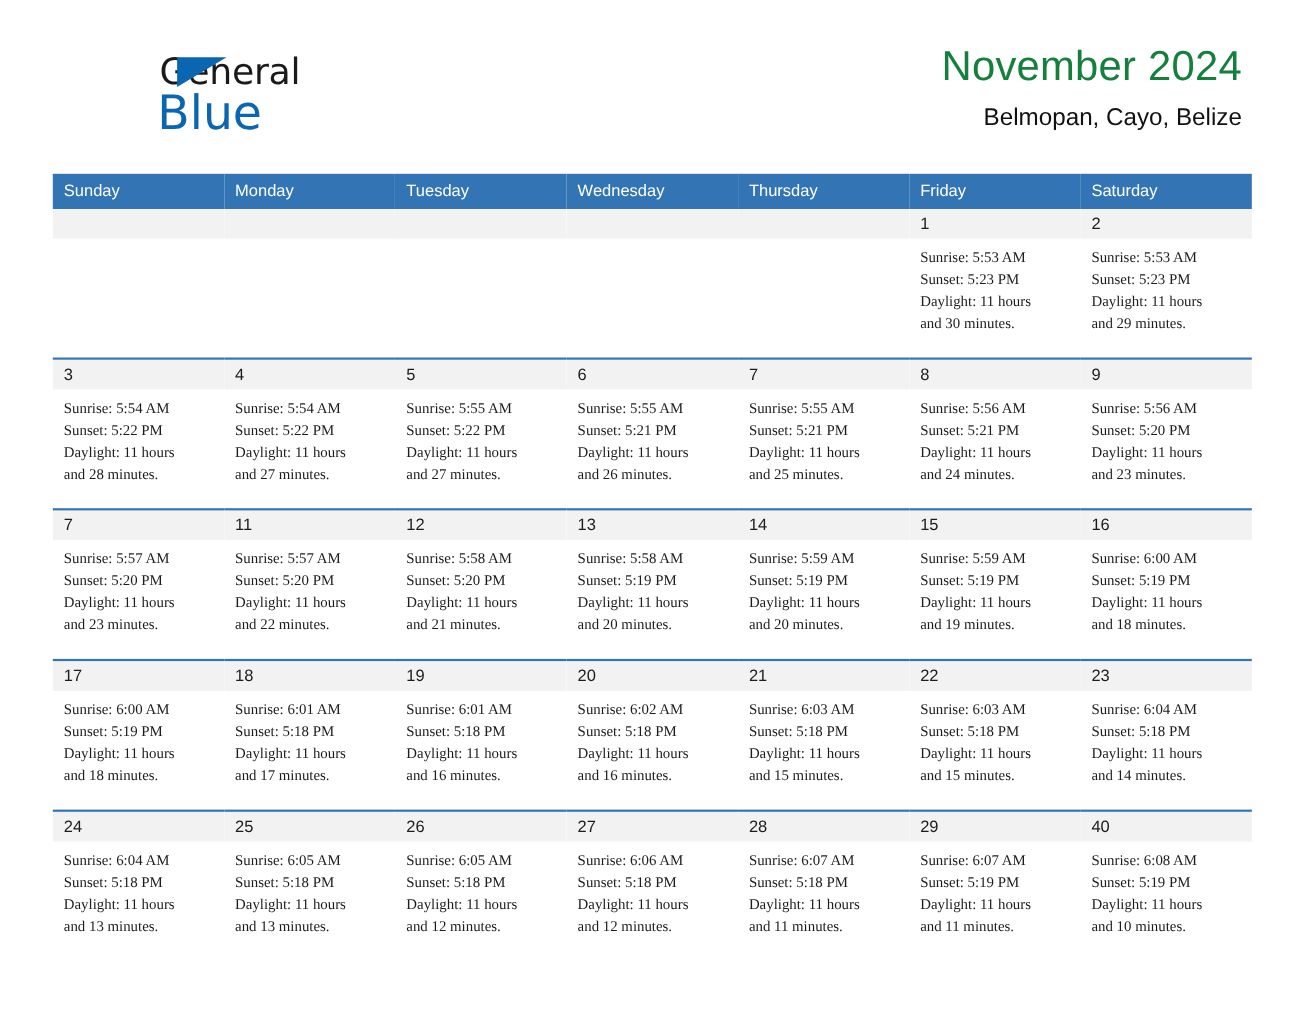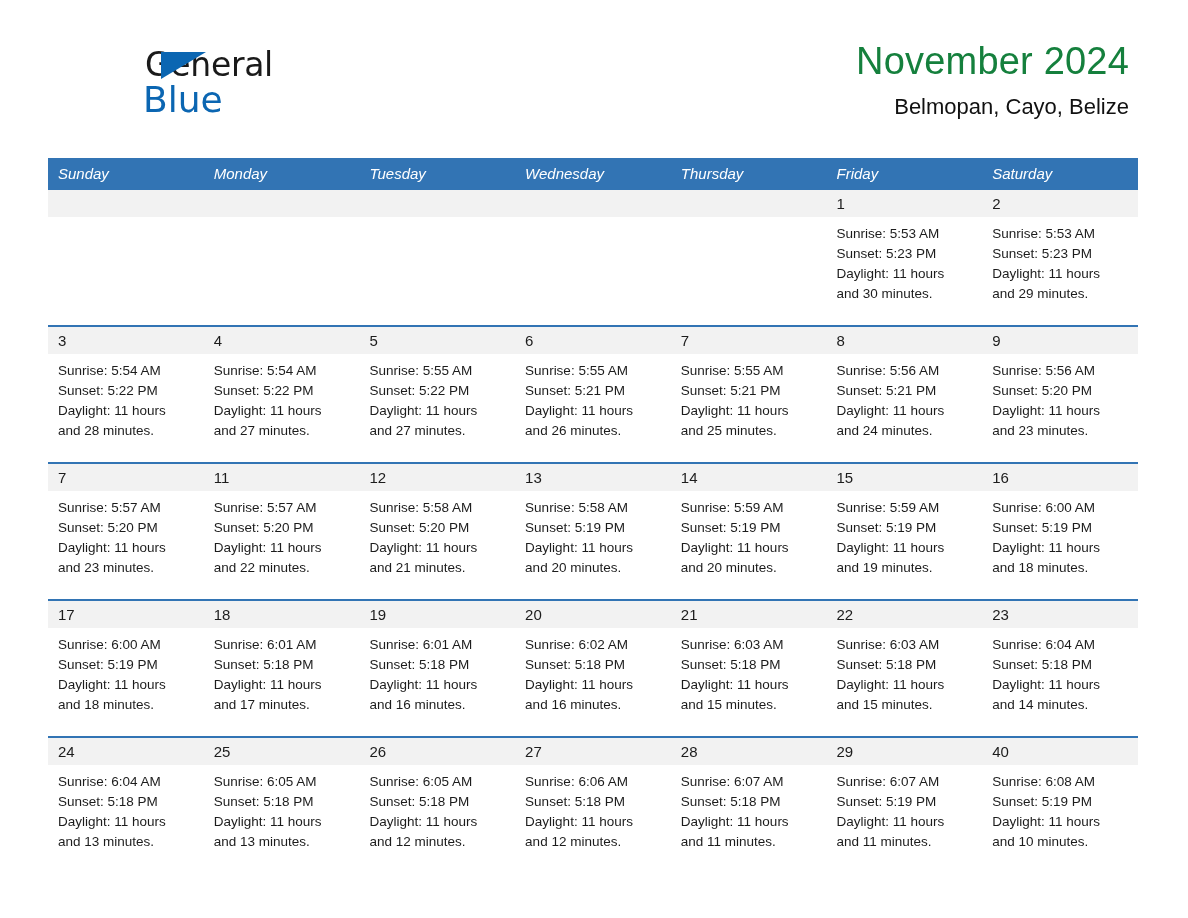--- a/index.html
+++ b/index.html
@@ -44,21 +44,21 @@
     font-size: 33px;
     letter-spacing: -0.3px;
     color: #1a1a1a;
     font-family: "DejaVu Sans", sans-serif;
     font-weight: 400;
     height: 38px;
     text-align: center;
   }
   .brand-row2 {
     display: block;
-    font-size: 36px;
+    font-size: 43px;
     color: #0b66b2;
     font-family: "DejaVu Sans", sans-serif;
     font-weight: 400;
     margin-left: 84px;
     margin-top: -4px;
   }
   .brand-flag {
     position: absolute;
     left: 102px;
     top: 4px;
@@ -103,21 +103,20 @@
 
   .calendar thead th {
     background: #3274b4;
     color: #ffffff;
     font-size: 15px;
     font-weight: 400;
     text-align: left;
     padding: 7px 0 8px 10px;
     height: 17px;
     vertical-align: middle;
-    font-style: italic;
   }
 
   .calendar td {
     vertical-align: top;
     padding: 0;
     height: 135px;
     border-top: 2px solid #3274b4;
     background: #ffffff;
   }
   .calendar tbody tr:first-child td {
@@ -136,20 +135,21 @@
     font-size: 15px;
     color: #1c1c1c;
     line-height: 20px;
   }
   td.empty .daynum-bar { background: #f2f2f2; }
   .cell-body {
     padding: 7px 8px 0 10px;
     font-size: 13.5px;
     line-height: 20px;
     color: #1c1c1c;
+    font-family: Liberation Serif, serif;
   }
   .cell-body div { white-space: nowrap; }
 </style>
 </head>
 <body>
 
 <div class="page">
 
   <div class="masthead">
 

